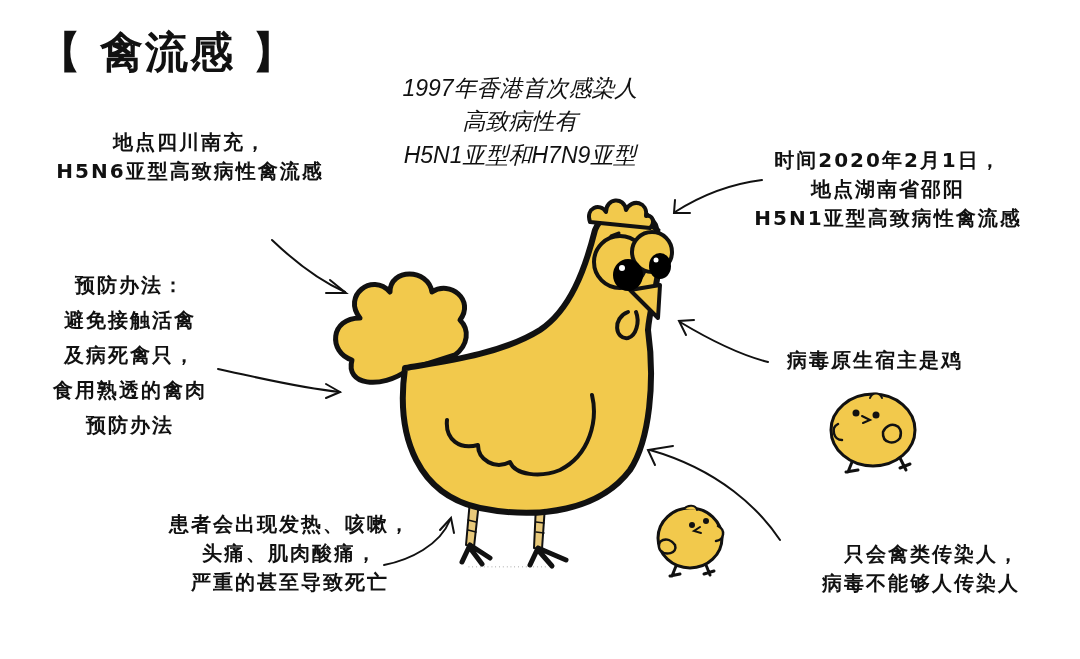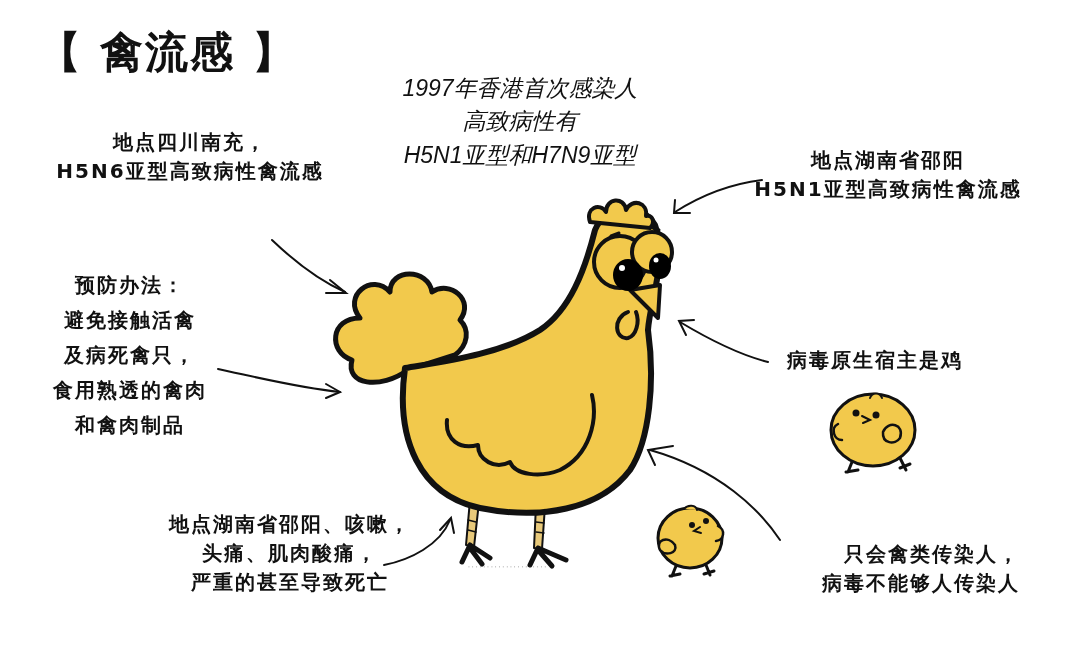--- a/index.html
+++ b/index.html
@@ -55,38 +55,39 @@
   <div>高致病性有</div>
   <div>H5N1亚型和H7N9亚型</div>
 </div>
 
 <div class="text-block hand" id="note-sichuan">
   <div>地点四川南充，</div>
   <div>H5N6亚型高致病性禽流感</div>
 </div>
 
 <div class="text-block hand" id="note-hunan">
+  <div>时间2020年2月1日，</div>
   <div>地点湖南省邵阳</div>
   <div>H5N1亚型高致病性禽流感</div>
 </div>
 
 <div class="text-block hand" id="note-prevention">
   <div>预防办法：</div>
   <div>避免接触活禽</div>
   <div>及病死禽只，</div>
   <div>食用熟透的禽肉</div>
-  <div>和禽肉制品</div>
+  <div>预防办法</div>
 </div>
 
 <div class="text-block hand" id="note-host">
   <div>病毒原生宿主是鸡</div>
 </div>
 
 <div class="text-block hand" id="note-symptoms">
-  <div>地点湖南省邵阳、咳嗽，</div>
+  <div>患者会出现发热、咳嗽，</div>
   <div>头痛、肌肉酸痛，</div>
   <div>严重的甚至导致死亡</div>
 </div>
 
 <div class="text-block hand" id="note-transmission">
   <div>只会禽类传染人，</div>
   <div>病毒不能够人传染人</div>
 </div>
 
 <svg class="art" width="1080" height="659" viewBox="0 0 1080 659">

